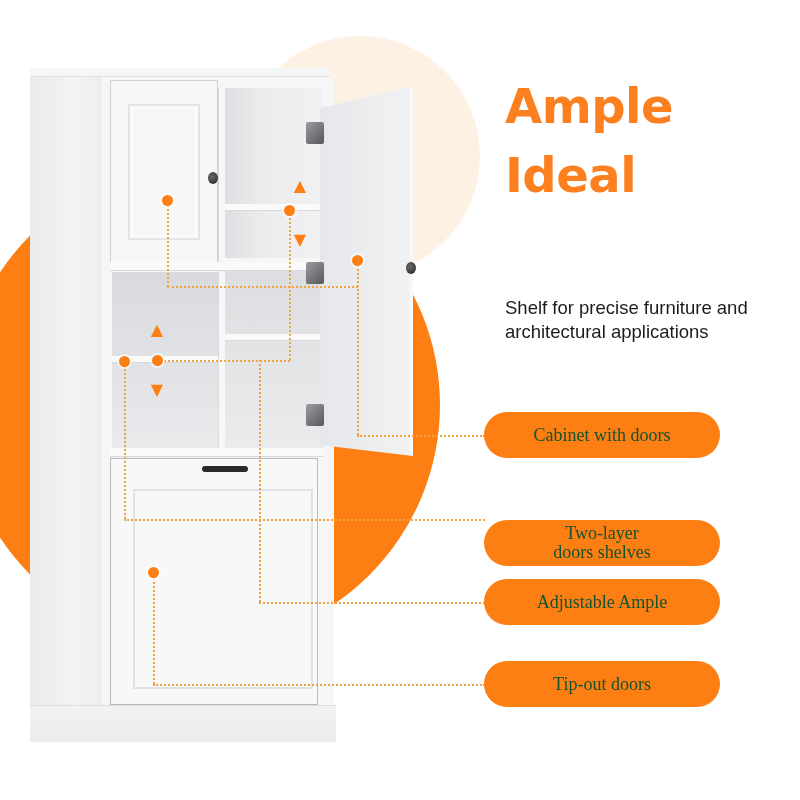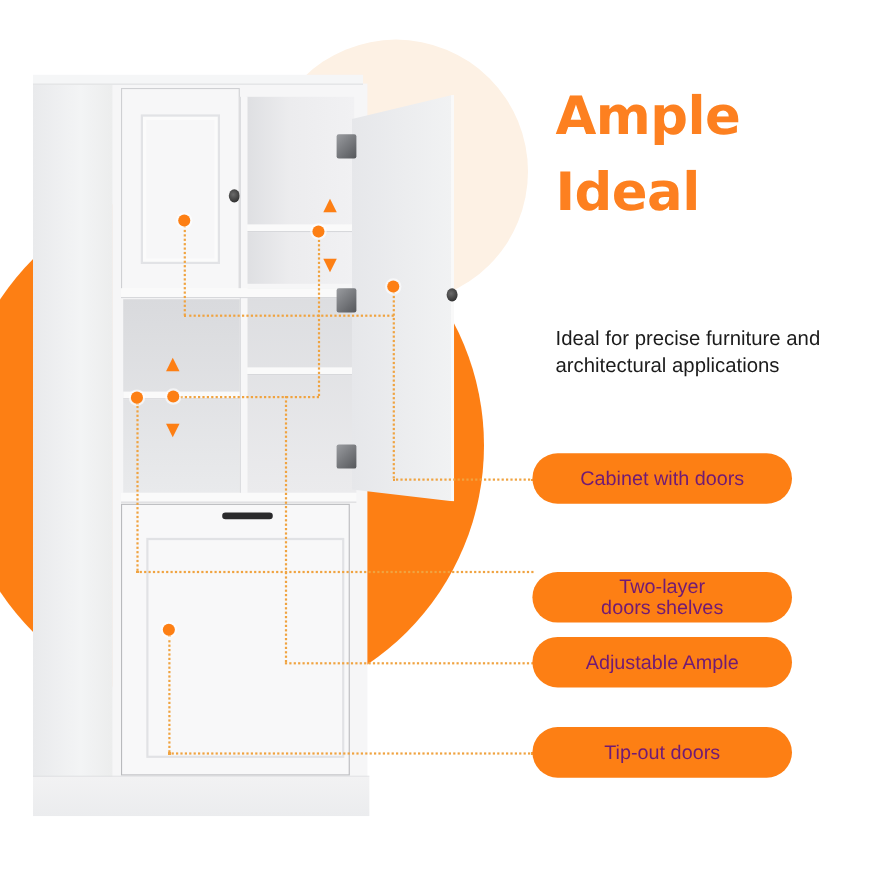--- a/index.html
+++ b/index.html
@@ -108,23 +108,23 @@
       font-family: "DejaVu Sans", sans-serif; font-weight: bold;
       color: #fd8020; font-size: 48px; line-height: 69px; letter-spacing: -0.5px;
     }
     .subtext {
       position: absolute; left: 505px; top: 296px; width: 290px;
       font-family: "Liberation Sans", sans-serif; color: #1c1c1c;
       font-size: 18.5px; line-height: 24px;
     }
     .pill {
       position: absolute; left: 484px; width: 236px; height: 46px;
-      border-radius: 23px; background: #fd7f14; color: #701a75;
+      border-radius: 23px; background: #fd7f14; color: #14532d;
       display: flex; align-items: center; justify-content: center; text-align: center;
-      font-family: Liberation Sans, sans-serif; font-size: 18px; line-height: 19px;
+      font-family: Liberation Serif, serif; font-size: 18px; line-height: 19px;
     }
   </style>
 </head>
 <body>
 
 <div class="bg-orange-circle"></div>
 <div class="bg-peach-circle"></div>
 
 <div>
   <div class="cab-side"></div>
@@ -189,21 +189,21 @@
   <div class="dot" style="left:119px; top:356px;"></div>
   <div class="dot" style="left:152px; top:355px;"></div>
   <div class="dot" style="left:148px; top:567px;"></div>
 </div>
 
 <div class="headline">
   <div>Ample</div>
   <div>Ideal</div>
 </div>
 
-<div class="subtext">Ideal for precise furniture and architectural applications</div>
+<div class="subtext">Shelf for precise furniture and architectural applications</div>
 
 <div class="pill" style="top:412px;">
   <span>Cabinet with doors</span>
 </div>
 <div class="pill" style="top:520px;">
   <span>
     <span>Two-layer</span><br>
     <span>doors shelves</span>
   </span>
 </div>

